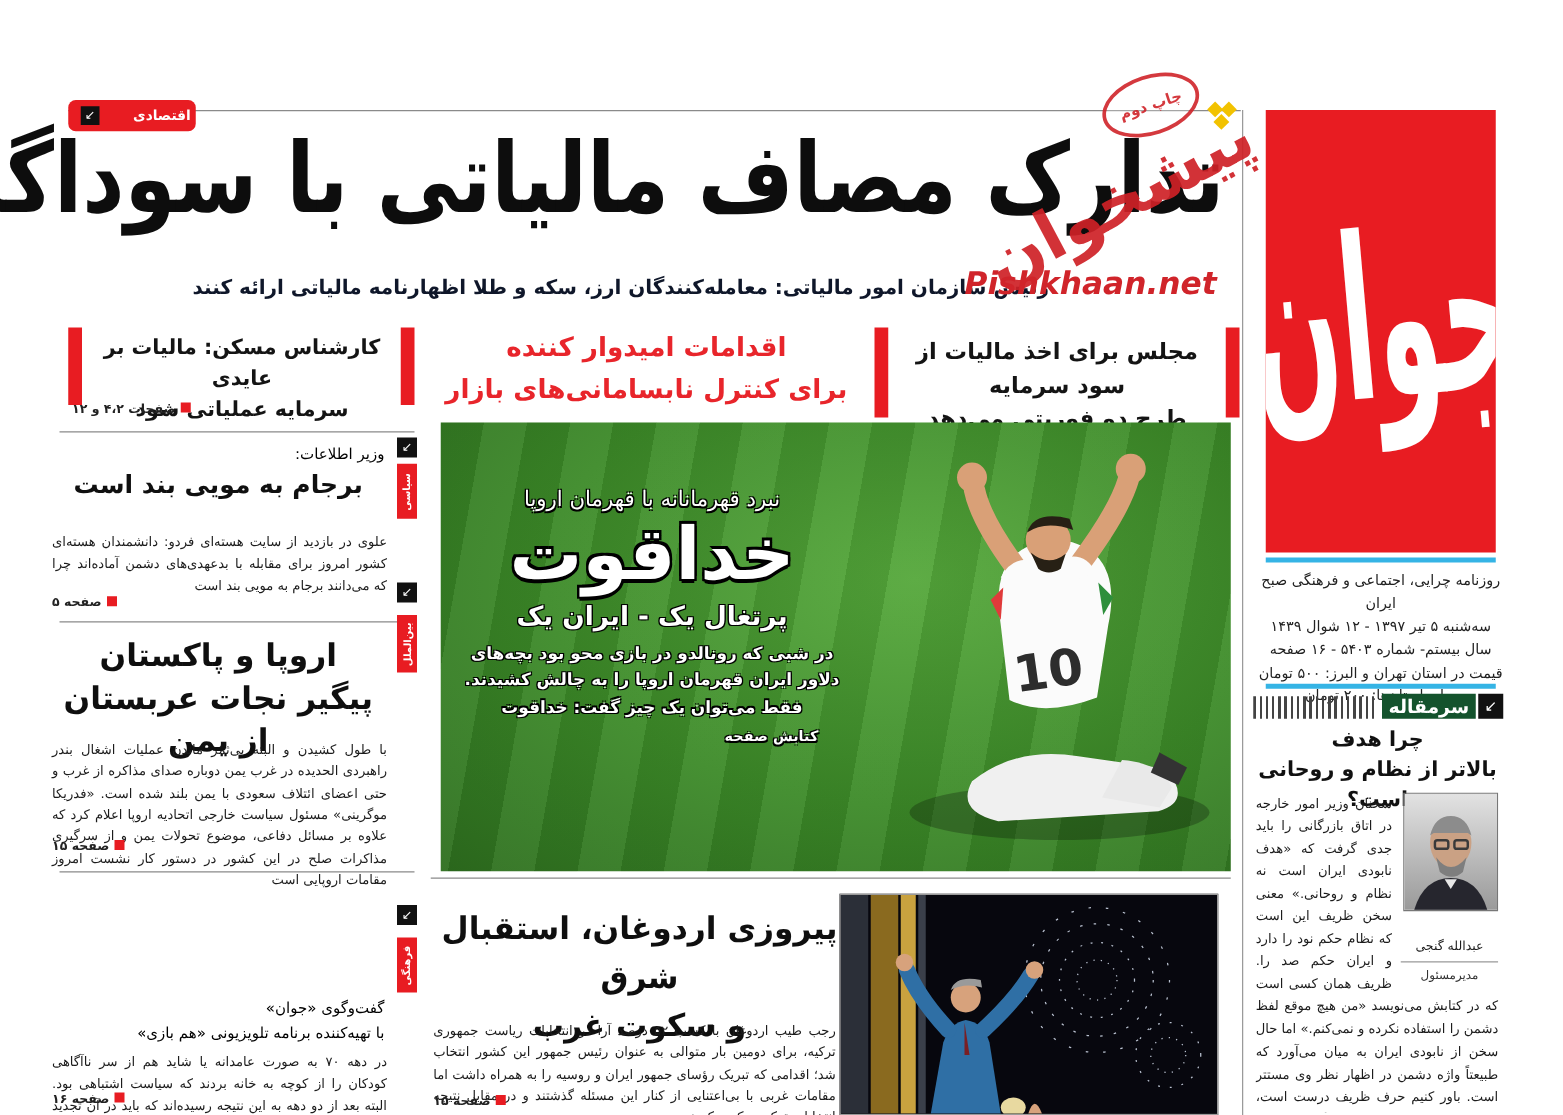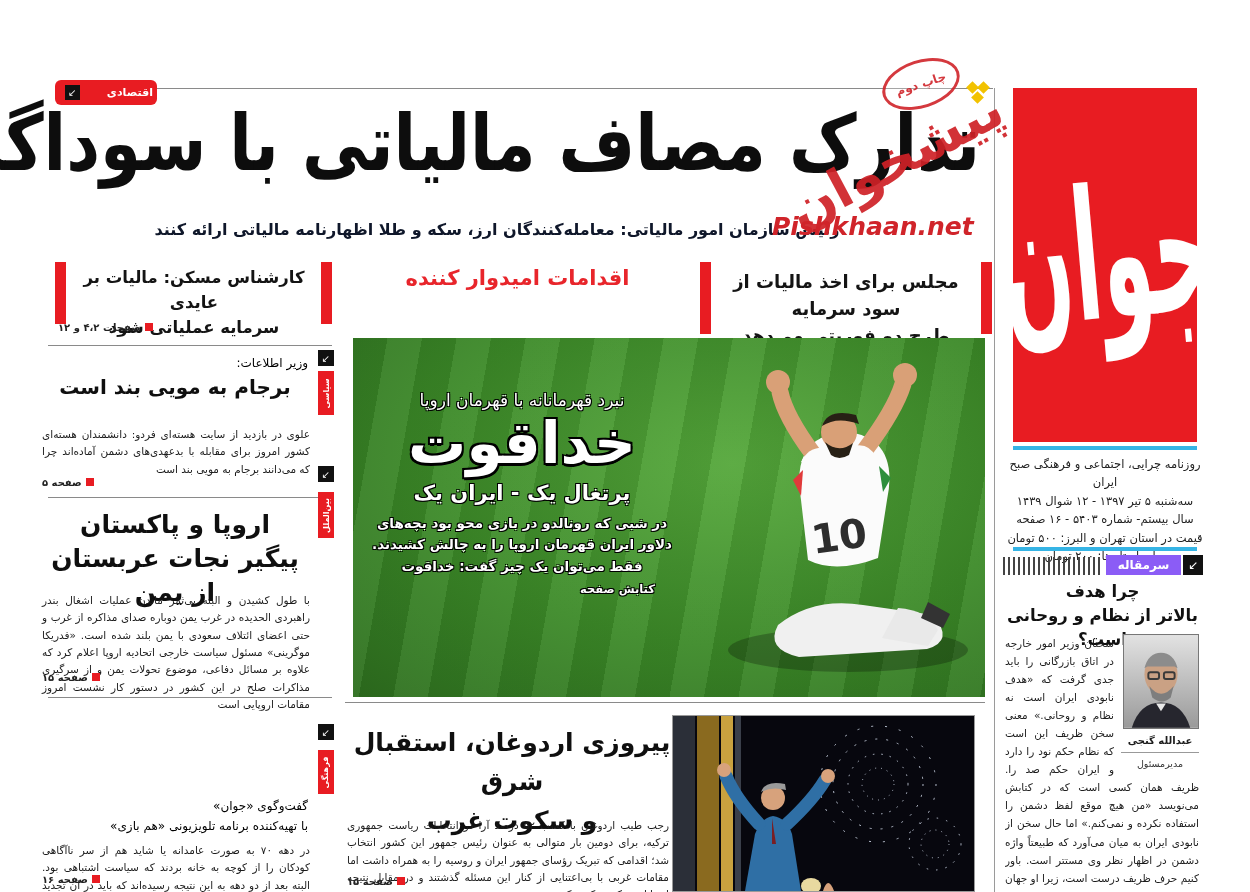--- a/index.html
+++ b/index.html
@@ -67,36 +67,36 @@
     font-size:11.5px; color:#222; line-height:1.6; font-weight:500;
   }
 
   
   .barcode {
     position:absolute; left:1003px; top:557px; width:99px; height:18px;
     background:repeating-linear-gradient(90deg,#444 0 2px,transparent 2px 5px);
   }
   .ed-label {
     position:absolute; left:1106px; top:555px; width:75px; height:20px;
-    background:#8b5cf6; color:#fff; font-size:12px; font-weight:bold;
+    background:#14532d; color:#fff; font-size:15px; font-weight:bold;
     display:flex; align-items:center; justify-content:center;
   }
   .ed-label-sq { position:absolute; left:1183px; top:555px; width:20px; height:20px;
     background:#111; color:#fff; font-size:12px; display:flex; align-items:center; justify-content:center; }
   .ed-headline {
     position:absolute; left:1005px; top:580px; width:195px; text-align:center;
     font-size:16.5px; font-weight:bold; color:#111; line-height:1.45;
   }
   .ed-body {
     position:absolute; left:1005px; top:634px; width:194px; height:256px;
     overflow:hidden; font-size:10.5px; line-height:1.72; color:#1c1c1c; text-align:justify;
   }
   .ed-photo-wrap { float:right; width:78px; margin-left:7px; margin-bottom:3px; text-align:center; }
   .ed-photo { width:76px; height:95px; border:1px solid #777; display:block; }
-  .ed-author { font-size:10px; font-weight:bold; padding-top:3px; }
+  .ed-author { font-size:10px; font-weight:normal; padding-top:20px; }
   .ed-role { font-size:9.5px; color:#333; border-top:1px solid #999; margin-top:3px; padding-top:3px; }
 
   
   .red-bar { position:absolute; width:11px; background:#e81c22; }
   .brief-h { position:absolute; text-align:center; font-weight:bold; color:#141414; line-height:1.5; }
   .brief-red { position:absolute; text-align:center; font-weight:bold; color:#e8252b; font-size:21px; line-height:1.55; }
   .pages-ref { position:absolute; font-size:10px; font-weight:bold; color:#222; }
   .red-sq { display:inline-block; width:8px; height:8px; background:#e81c22; margin-left:4px; }
 
   
@@ -211,20 +211,21 @@
 
   <div class="red-bar" style="left:700px; top:262px; width:11px; height:72px;"></div>
   <div class="red-bar" style="left:981px; top:262px; width:11px; height:72px;"></div>
   <div class="brief-h" style="left:715px; top:268px; width:262px; font-size:18px;">
     <div>مجلس برای اخذ مالیات از سود سرمایه</div>
     <div>طرح دو فوریتی می‌دهد</div>
   </div>
 
   <div class="brief-red" style="left:345px; top:262px; width:345px;">
     <div>اقدامات امیدوار کننده</div>
+    <div>برای کنترل نابسامانی‌های بازار</div>
   </div>
 
   <div class="red-bar" style="left:55px; top:262px; width:11px; height:62px;"></div>
   <div class="red-bar" style="left:321px; top:262px; width:11px; height:62px;"></div>
   <div class="brief-h" style="left:72px; top:266px; width:244px; font-size:16.5px;">
     <div>کارشناس مسکن: مالیات بر عایدی</div>
     <div>سرمایه عملیاتی شود</div>
   </div>
   <div class="pages-ref" style="left:58px; top:322px;">
     <span class="red-sq"></span><span>صفحات ۴،۲ و ۱۲</span>

